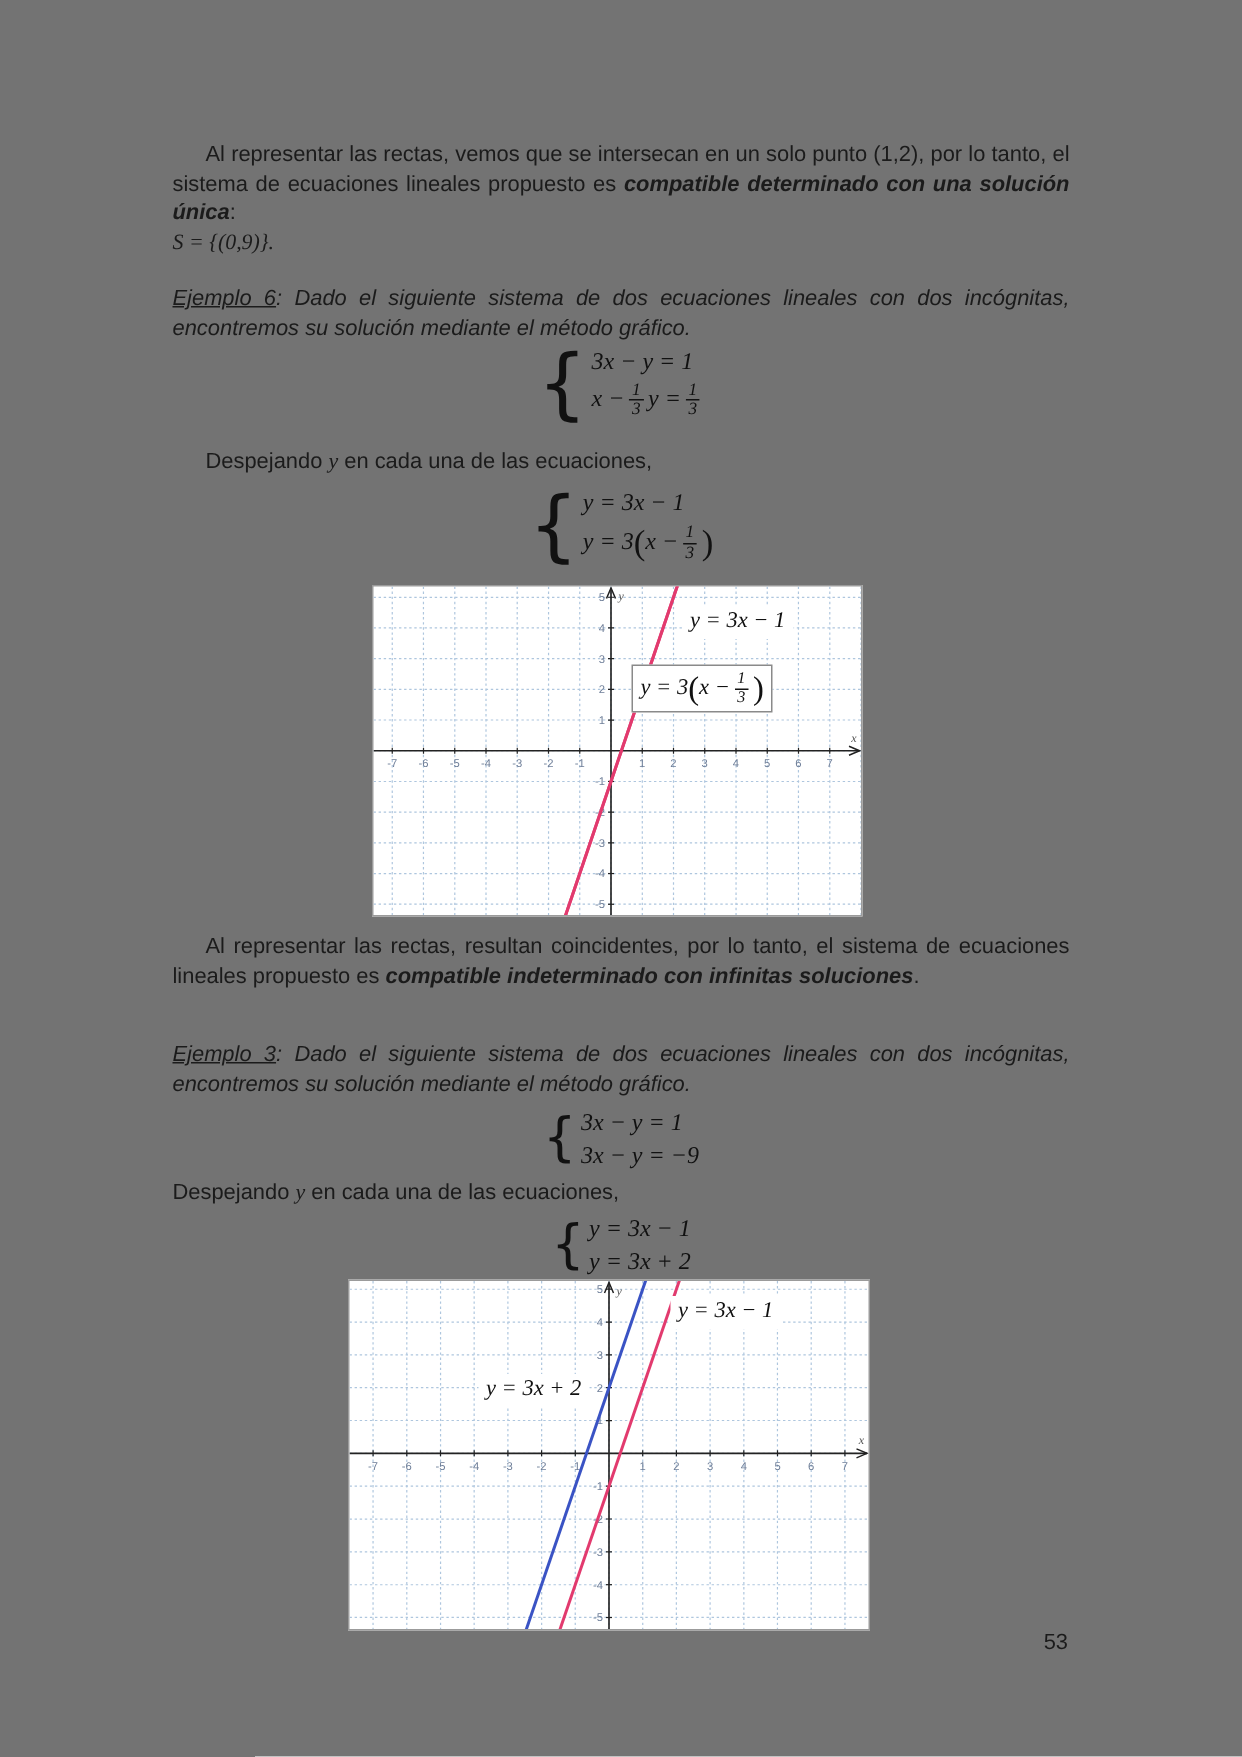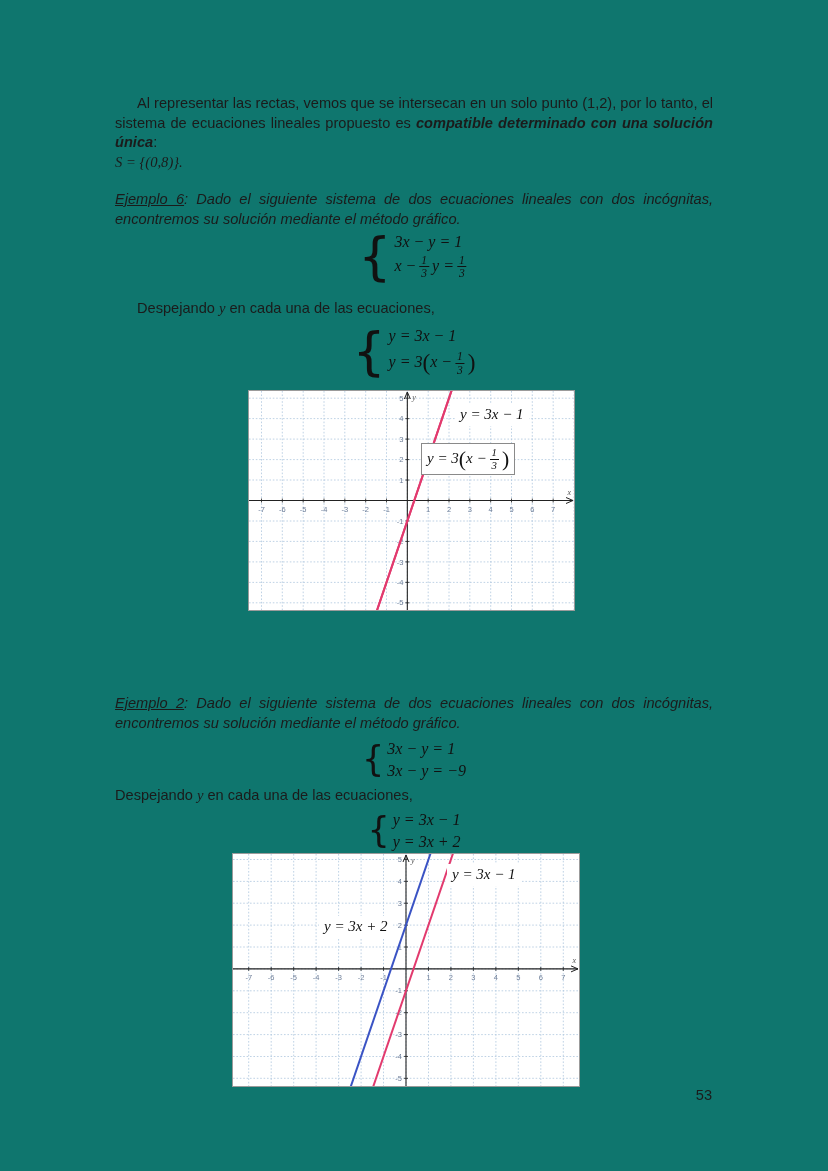--- a/index.html
+++ b/index.html
@@ -1,18 +1,18 @@
 <!DOCTYPE html>
 <html><head>
 <meta charset="utf-8">
 <style>
   * { margin:0; padding:0; box-sizing:border-box; }
   html,body { background:#ffffff; }
   .page {
-    position:relative; width:828px; height:1171px; background:#0f766e;
+    position:relative; width:828px; height:1171px; background:#737373;
     font-family:"Liberation Sans", sans-serif; font-size:14.6px; line-height:19.5px;
     color:#1b1b1b; overflow:hidden;
   }
   .para { position:absolute; left:115px; width:598px; text-align:justify; }
   .indent { text-indent:22px; }
   .it { font-style:italic; }
   .bi { font-weight:bold; font-style:italic; }
   .math { font-family:"Liberation Serif", serif; font-style:italic; }
   .ej-label { text-decoration:underline; }
   .despejando { position:absolute; white-space:nowrap; }
@@ -38,21 +38,21 @@
   .glabel { position:absolute; font-family:"Liberation Serif", serif; font-style:italic; font-size:15px; color:#111; background:#fff; padding:1px 5px; white-space:nowrap; line-height:1.3; }
   .glabel.boxed { border:1px solid #8a8a8a; }
 
   .pageno { position:absolute; right:116px; top:1086px; }
 </style>
 </head>
 <body>
 
 <div class="page">
 
-  <p class="para indent" style="top:94px;"><span>Al representar las rectas, vemos que se intersecan en un solo punto (1,2), por lo tanto, el sistema de ecuaciones lineales propuesto es </span><span class="bi">compatible determinado con una solución única</span><span>:</span><br><span class="math" style="display:inline-block; text-indent:0;">S = {(0,8)}.</span></p>
+  <p class="para indent" style="top:94px;"><span>Al representar las rectas, vemos que se intersecan en un solo punto (1,2), por lo tanto, el sistema de ecuaciones lineales propuesto es </span><span class="bi">compatible determinado con una solución única</span><span>:</span><br><span class="math" style="display:inline-block; text-indent:0;">S = {(0,9)}.</span></p>
 
   <p class="para it" style="top:190px;"><span class="ej-label">Ejemplo 6</span><span>: Dado el siguiente sistema de dos ecuaciones lineales con dos incógnitas, encontremos su solución mediante el método gráfico.</span></p>
 
   <div class="system tall" style="top:232px;">
     <span class="brace">{</span>
     <div class="sys-lines">
       <span class="sys-line">3x − y = 1</span>
       <span class="sys-line"><span>x −</span><span class="frac">
             <span class="fnum">1</span>
             <span>3</span>
@@ -162,22 +162,23 @@
         <line x1="0" y1="596.6214953271028" x2="325" y2="-361.24766355140196" stroke="#e23a6e" stroke-width="2"></line>
         <line x1="0" y1="596.6214953271028" x2="325" y2="-361.24766355140196" stroke="#e23a6e" stroke-width="2"></line>
       </svg>
     <div class="glabel" style="left:206px; top:13px;"><span>y = 3x − 1</span></div>
     <div class="glabel boxed" style="left:172px; top:52px;"><span>y = 3</span><span class="bigp">(</span><span>x −</span><span class="frac">
           <span class="fnum">1</span>
           <span>3</span>
         </span><span class="bigp">)</span></div>
   </div>
 
-
-  <p class="para it" style="top:694px;"><span class="ej-label">Ejemplo 2</span><span>: Dado el siguiente sistema de dos ecuaciones lineales con dos incógnitas, encontremos su solución mediante el método gráfico.</span></p>
+  <p class="para indent" style="top:622px;"><span>Al representar las rectas, resultan coincidentes, por lo tanto, el sistema de ecuaciones lineales propuesto es </span><span class="bi">compatible indeterminado con infinitas soluciones</span><span>.</span></p>
+
+  <p class="para it" style="top:694px;"><span class="ej-label">Ejemplo 3</span><span>: Dado el siguiente sistema de dos ecuaciones lineales con dos incógnitas, encontremos su solución mediante el método gráfico.</span></p>
 
   <div class="system small" style="top:739px;">
     <span class="brace">{</span>
     <div class="sys-lines">
       <span class="sys-line">3x − y = 1</span>
       <span class="sys-line">3x − y = −9</span>
     </div>
   </div>
 
   <p class="despejando" style="left:115px; top:786px;"><span>Despejando </span><span class="mvar">y</span><span> en cada una de las ecuaciones,</span></p>

